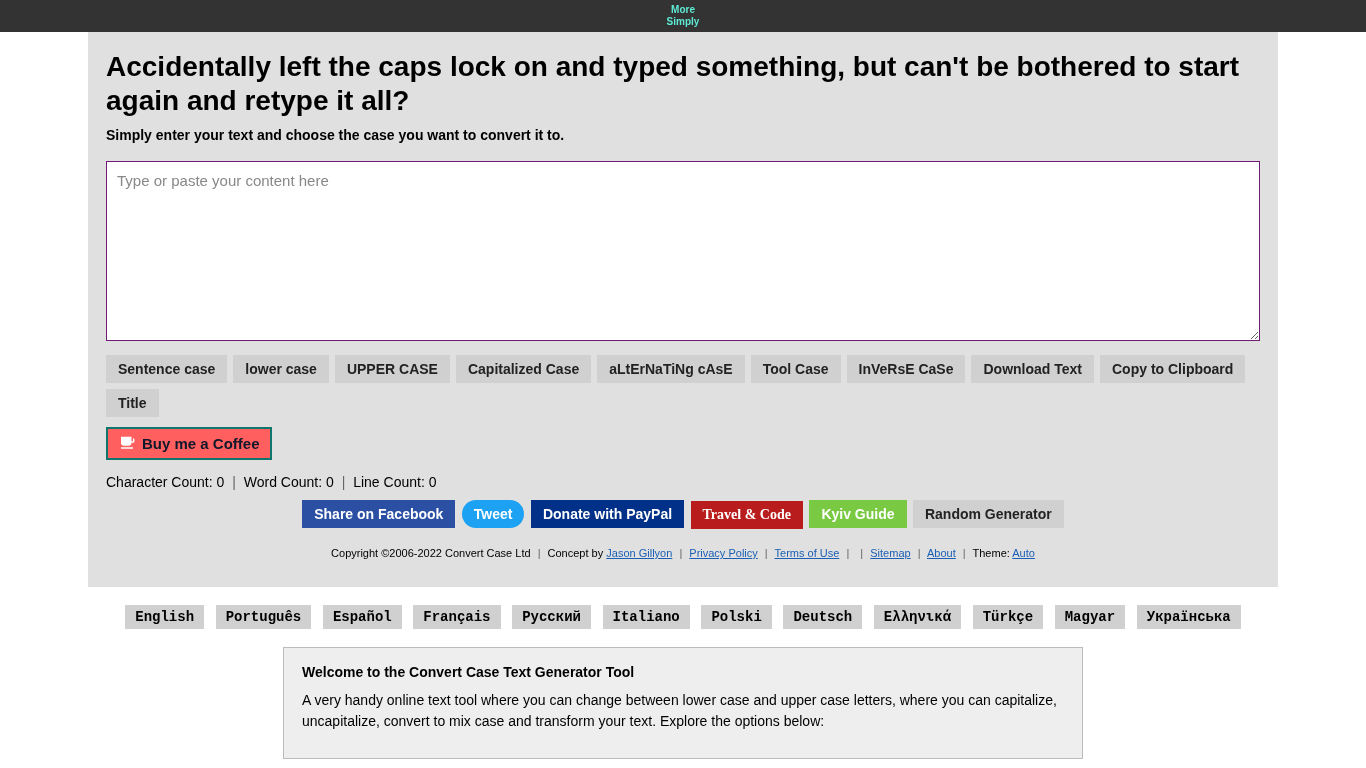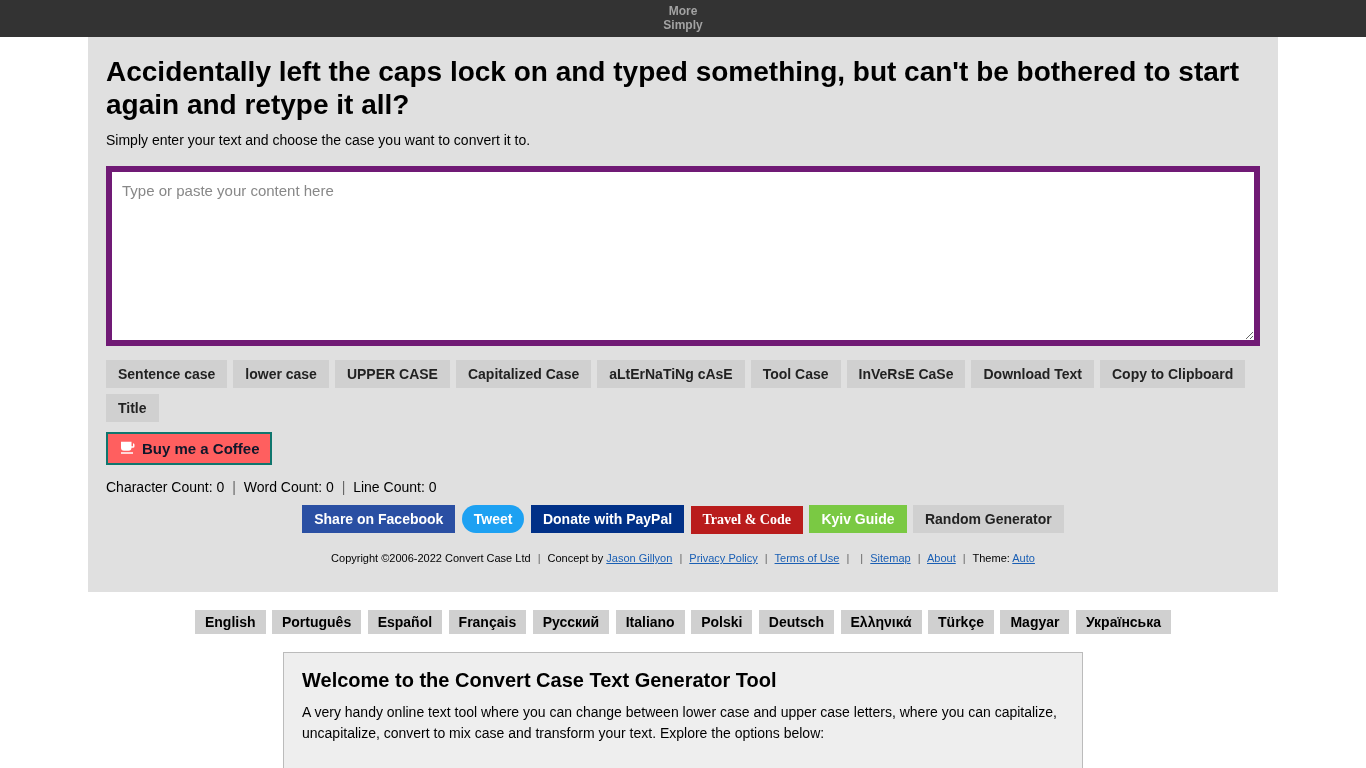--- a/index.html
+++ b/index.html
@@ -1,43 +1,43 @@
 <!DOCTYPE html>
 <html><head>
 <meta charset="utf-8">
 <style>
 * { margin: 0; padding: 0; box-sizing: border-box; }
 body { font-family: "Trebuchet MS", "Lucida Grande", "Lucida Sans Unicode", "Lucida Sans", Tahoma, sans-serif; background: #fff; color: #000; }
-.topbar { background: #333; color: #a3a3a3; text-align: center; padding: 4px 0; font-weight: bold; font-size: 12px; line-height: 1.2; }
+.topbar { background: #333; color: #5eead4; text-align: center; padding: 4px 0; font-weight: bold; font-size: 10px; line-height: 1.2; }
 .page { max-width: 1190px; margin: 0 auto; background: #e0e0e0; padding: 0 18px 18px 18px; }
 h1 { font-size: 28px; font-weight: bold; padding: 18px 0 10px 0; line-height: 1.2; }
-.subtitle { font-size: 14px; margin-bottom: 18px; }
-textarea { width: 100%; height: 180px; padding: 10px; font-family: Arial, sans-serif; font-size: 15px; color: #333; border: 6px solid #701a75; background: #fff; resize: vertical; }
+.subtitle { font-size: 14px; margin-bottom: 18px; font-weight: bold; }
+textarea { width: 100%; height: 180px; padding: 10px; font-family: Arial, sans-serif; font-size: 15px; color: #333; border: 1px solid #701a75; background: #fff; resize: vertical; }
 textarea::placeholder { color: #888; }
 .btnrow { margin: 10px 0 0 0; display: flex; flex-wrap: wrap; gap: 6px; }
 .btn { background: #d0d0d0; border: none; padding: 6px 12px; font-family: inherit; font-size: 14px; font-weight: bold; cursor: pointer; color: #222; }
 .coffee { display: inline-flex; align-items: center; gap: 6px; background: #ff5f5f; color: #0f172a; border: 2px solid #0f766e; padding: 4px 10px; font-weight: bold; font-size: 15px; cursor: pointer; margin-top: 10px; }
 .coffee svg { width: 18px; height: 18px; fill: #fff; }
 .counts { font-size: 14px; margin: 14px 0 10px 0; }
 .sharebar { text-align: center; margin: 8px 0; }
 .sharebar .sbtn { display: inline-block; padding: 6px 12px; color: #fff; font-weight: bold; font-size: 14px; margin: 0 1px; cursor: pointer; }
 .fb { background: #2a4fa3; }
 .tw { background: #1da1f2; border-radius: 14px; }
 .pp { background: #003087; }
 .tc { background: #b91c1c; font-family: Liberation Serif, serif; }
 .ky { background: #7ac943; }
 .rg { background: #d0d0d0; color: #222 !important; }
 .footer { text-align: center; font-size: 11px; padding: 10px 0; }
 .footer a { color: #1a5fb4; text-decoration: underline; }
 .sep { color: #666; margin: 0 4px; }
-.langbar { text-align: center; margin: 18px 0; }
+.langbar { text-align: center; margin: 18px 0; font-family: Liberation Mono, monospace; }
 .langbar .lang { display: inline-block; background: #d0d0d0; padding: 4px 10px; font-weight: bold; font-size: 14px; margin: 0 1px; cursor: pointer; }
 .content { max-width: 800px; margin: 0 auto; }
 .card { background: #eee; border: 1px solid #bbb; padding: 16px 18px; margin-bottom: 18px; }
-.card h2 { font-size: 20px; font-weight: bold; margin-bottom: 10px; }
+.card h2 { font-size: 14px; font-weight: bold; margin-bottom: 10px; }
 .card p { font-size: 14px; line-height: 1.5; margin-bottom: 10px; }
 </style>
 </head>
 <body>
 
 <div class="topbar">
   <div>More</div>
   <div>Simply</div>
 </div>
 

